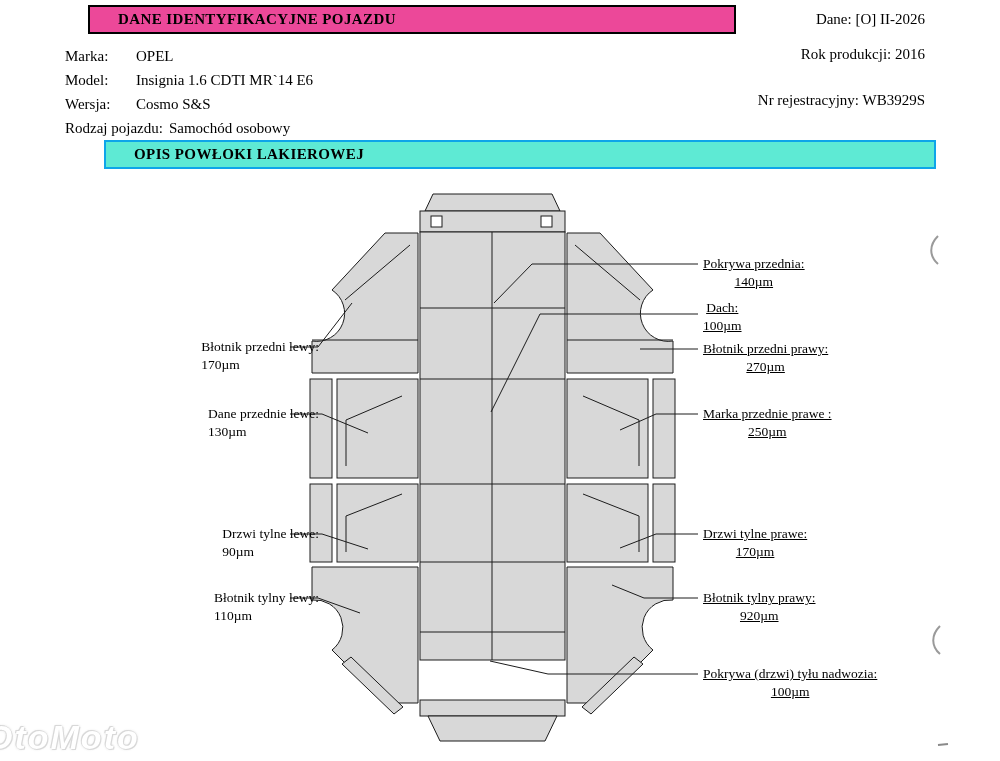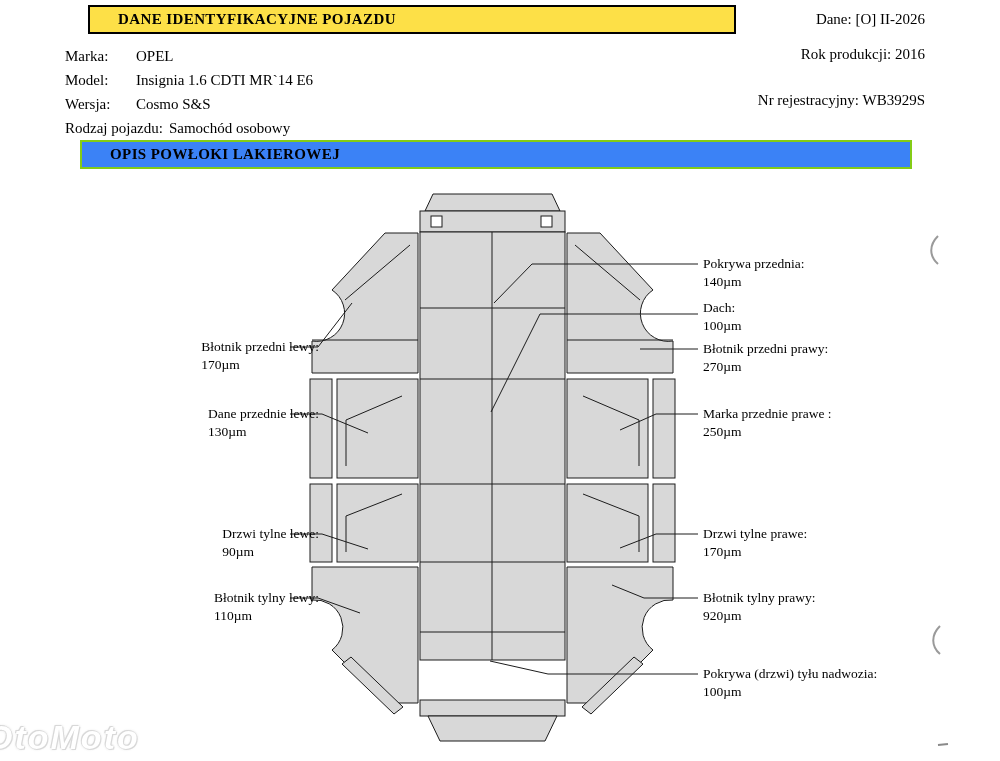--- a/index.html
+++ b/index.html
@@ -1,39 +1,39 @@
 <!DOCTYPE html>
 <html><head>
 <meta charset="utf-8">
 <style>
   html,body{margin:0;padding:0;background:#ffffff;}
   body{width:1000px;height:761px;position:relative;overflow:hidden;
        font-family:"Liberation Serif", serif;color:#000;}
 
   .title-box{position:absolute;left:88px;top:5px;width:644px;height:25px;
-             border:2px solid #000;display:flex;align-items:center;background:#fde047;}
+             border:2px solid #000;display:flex;align-items:center;background:#ec4899;}
   .title-box .t{font-weight:bold;font-size:15px;padding-left:28px;letter-spacing:.4px;}
 
   .dane-right{position:absolute;top:11px;right:75px;font-size:15px;}
 
   .info-rows{position:absolute;left:65px;top:41px;font-size:15px;}
   .info-row{height:24px;display:flex;align-items:flex-end;}
   .info-row .lbl{min-width:65px;margin-right:6px;}
   .right-info-1{position:absolute;right:75px;top:46px;font-size:15px;}
   .right-info-2{position:absolute;right:75px;top:92px;font-size:15px;}
 
-  .section-box{position:absolute;left:80px;top:140px;width:828px;height:25px;
-               border:2px solid #84cc16;display:flex;align-items:center;background:#3b82f6;}
+  .section-box{position:absolute;left:104px;top:140px;width:828px;height:25px;
+               border:2px solid #0ea5e9;display:flex;align-items:center;background:#5eead4;}
   .section-box .t{font-weight:bold;font-size:15px;padding-left:28px;letter-spacing:.4px;}
 
   svg.diagram{position:absolute;left:0;top:0;width:1000px;height:761px;}
 
   .m-label{position:absolute;font-size:13.5px;line-height:18px;white-space:nowrap;}
   .m-left{right:681px;}
-  .m-right{left:703px;text-align:left;}
+  .m-right{left:703px;text-align:center;text-decoration:underline;}
 
   .watermark{position:absolute;left:-14px;bottom:4px;
              font-family:"Liberation Sans", sans-serif;font-weight:bold;font-style:italic;
              font-size:34px;letter-spacing:2px;color:#ffffff;
              text-shadow:0 0 1px #bdbdbd,1px 1px 0 #d6d6d6,-1px -1px 0 #d6d6d6,0 0 3px #cfcfcf;
              opacity:.9;}
 </style>
 </head>
 <body>
 

